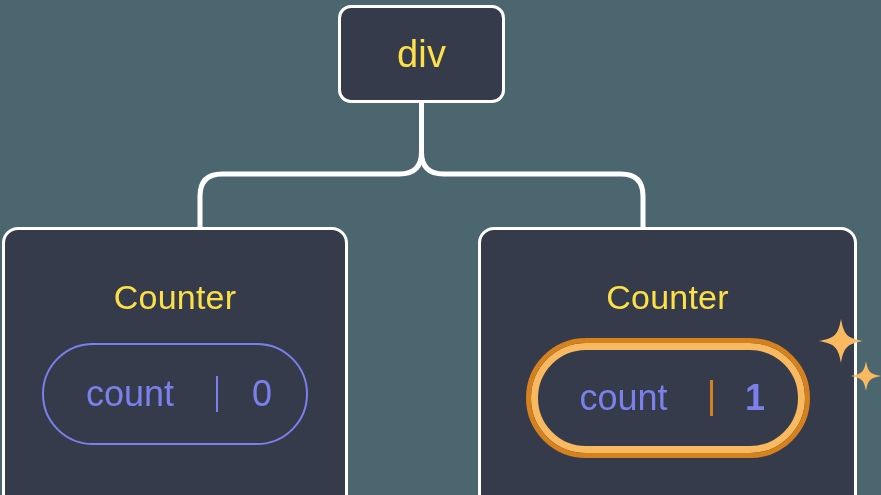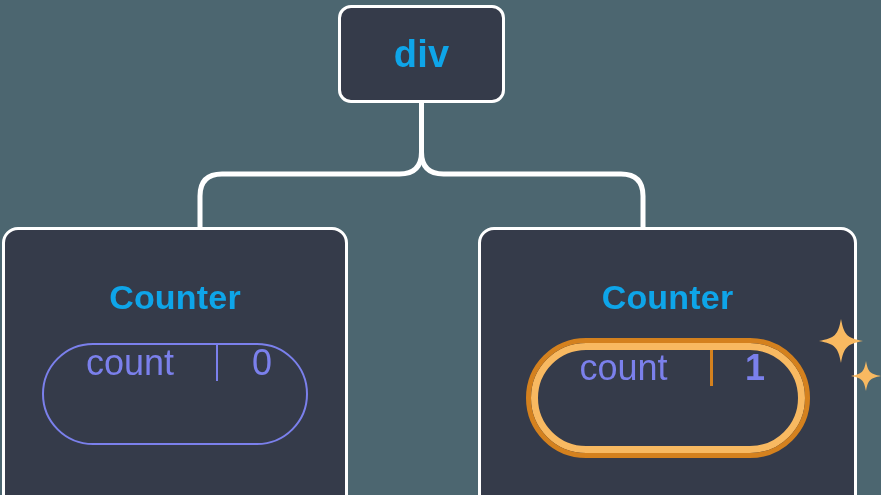--- a/index.html
+++ b/index.html
@@ -52,41 +52,41 @@
   .node.child {
     top: 227px;
     height: 324px;
     border-radius: 16px;
     justify-content: flex-start;
   }
   .node.child.left  { left: 2px;   width: 346px; }
   .node.child.right { left: 478px; width: 379px; }
 
   .node-title {
-    color: #0ea5e9;
+    color: #fde047;
     font-size: 34px;
     letter-spacing: 0.2px;
     line-height: 1;
-    font-weight: 700;
+    font-weight: 400;
   }
   .node.root .node-title { font-size: 38px; }
   .node.child .node-title { margin-top: 50px; }
 
   
   .pill-wrap {
     position: relative;
     margin-top: 29px;
     display: flex;
     align-items: center;
     justify-content: center;
   }
   .pill {
     box-sizing: border-box;
     display: flex;
-    align-items: flex-start;
+    align-items: center;
     height: 102px;
     border-radius: 51px;
     background: transparent;
   }
   .pill.plain {
     width: 266px;
     border: 2px solid #7b80ec;
   }
   .pill.highlight {
     width: 274px;

